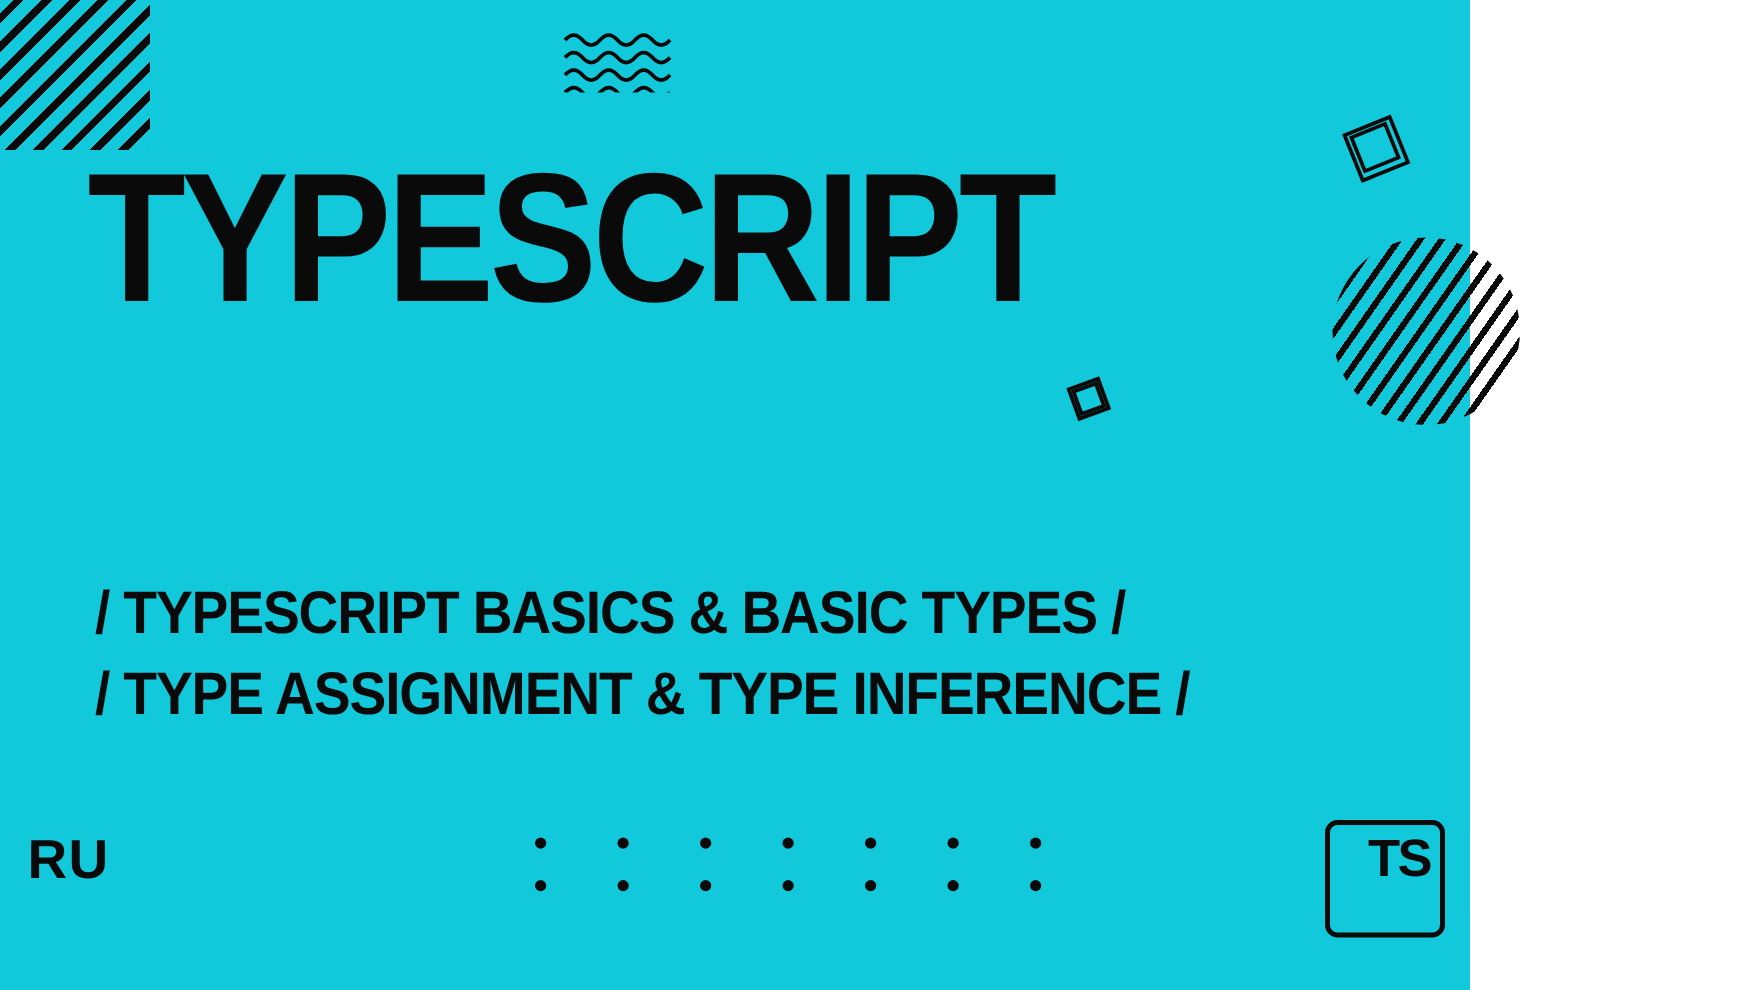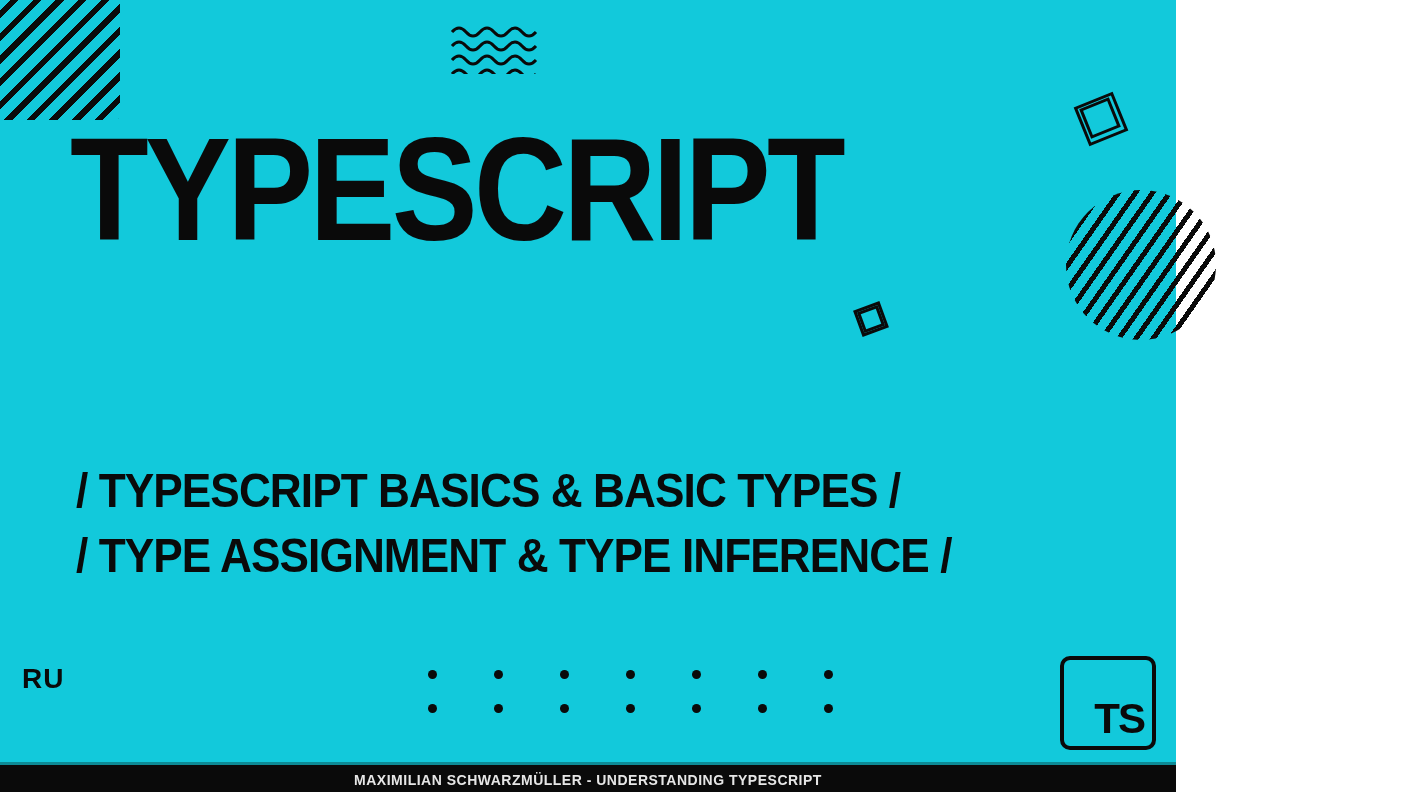--- a/index.html
+++ b/index.html
@@ -71,21 +71,21 @@
     color: #0a0a0a;
     letter-spacing: -1px;
     transform: scaleX(0.92);
     transform-origin: left top;
     font-family: 'Arial Narrow', 'Arial Black', sans-serif;
   }
   .lang {
     position: absolute;
     left: 22px;
     top: 663px;
-    font-size: 28px;
+    font-size: 44px;
     font-weight: 900;
     color: #0a0a0a;
     letter-spacing: 1px;
     font-family: 'Arial Black', sans-serif;
   }
   
   .diag-tl {
     position: absolute;
     left: -40px;
     top: -40px;
@@ -178,21 +178,20 @@
   
   .ts-logo {
     position: absolute;
     right: 20px;
     bottom: 42px;
     width: 96px;
     height: 94px;
     border: 4px solid #0a0a0a;
     border-radius: 10px;
     display: flex;
-    align-items: flex-end;
     justify-content: flex-end;
     padding: 6px 8px;
   }
   .ts-logo span {
     font-size: 42px;
     font-weight: 900;
     color: #0a0a0a;
     font-family: 'Arial Black', sans-serif;
     line-height: 1;
     letter-spacing: -2px;
@@ -267,17 +266,14 @@
       <span></span>
       <span></span>
       <span></span>
       <span></span>
   </div>
 
   <div class="ts-logo">
     <span>TS</span>
   </div>
 
-  <div class="bottom-bar">
-    <span>MAXIMILIAN SCHWARZMÜLLER - UNDERSTANDING TYPESCRIPT</span>
-  </div>
 
 </div>
 
 </body></html>

